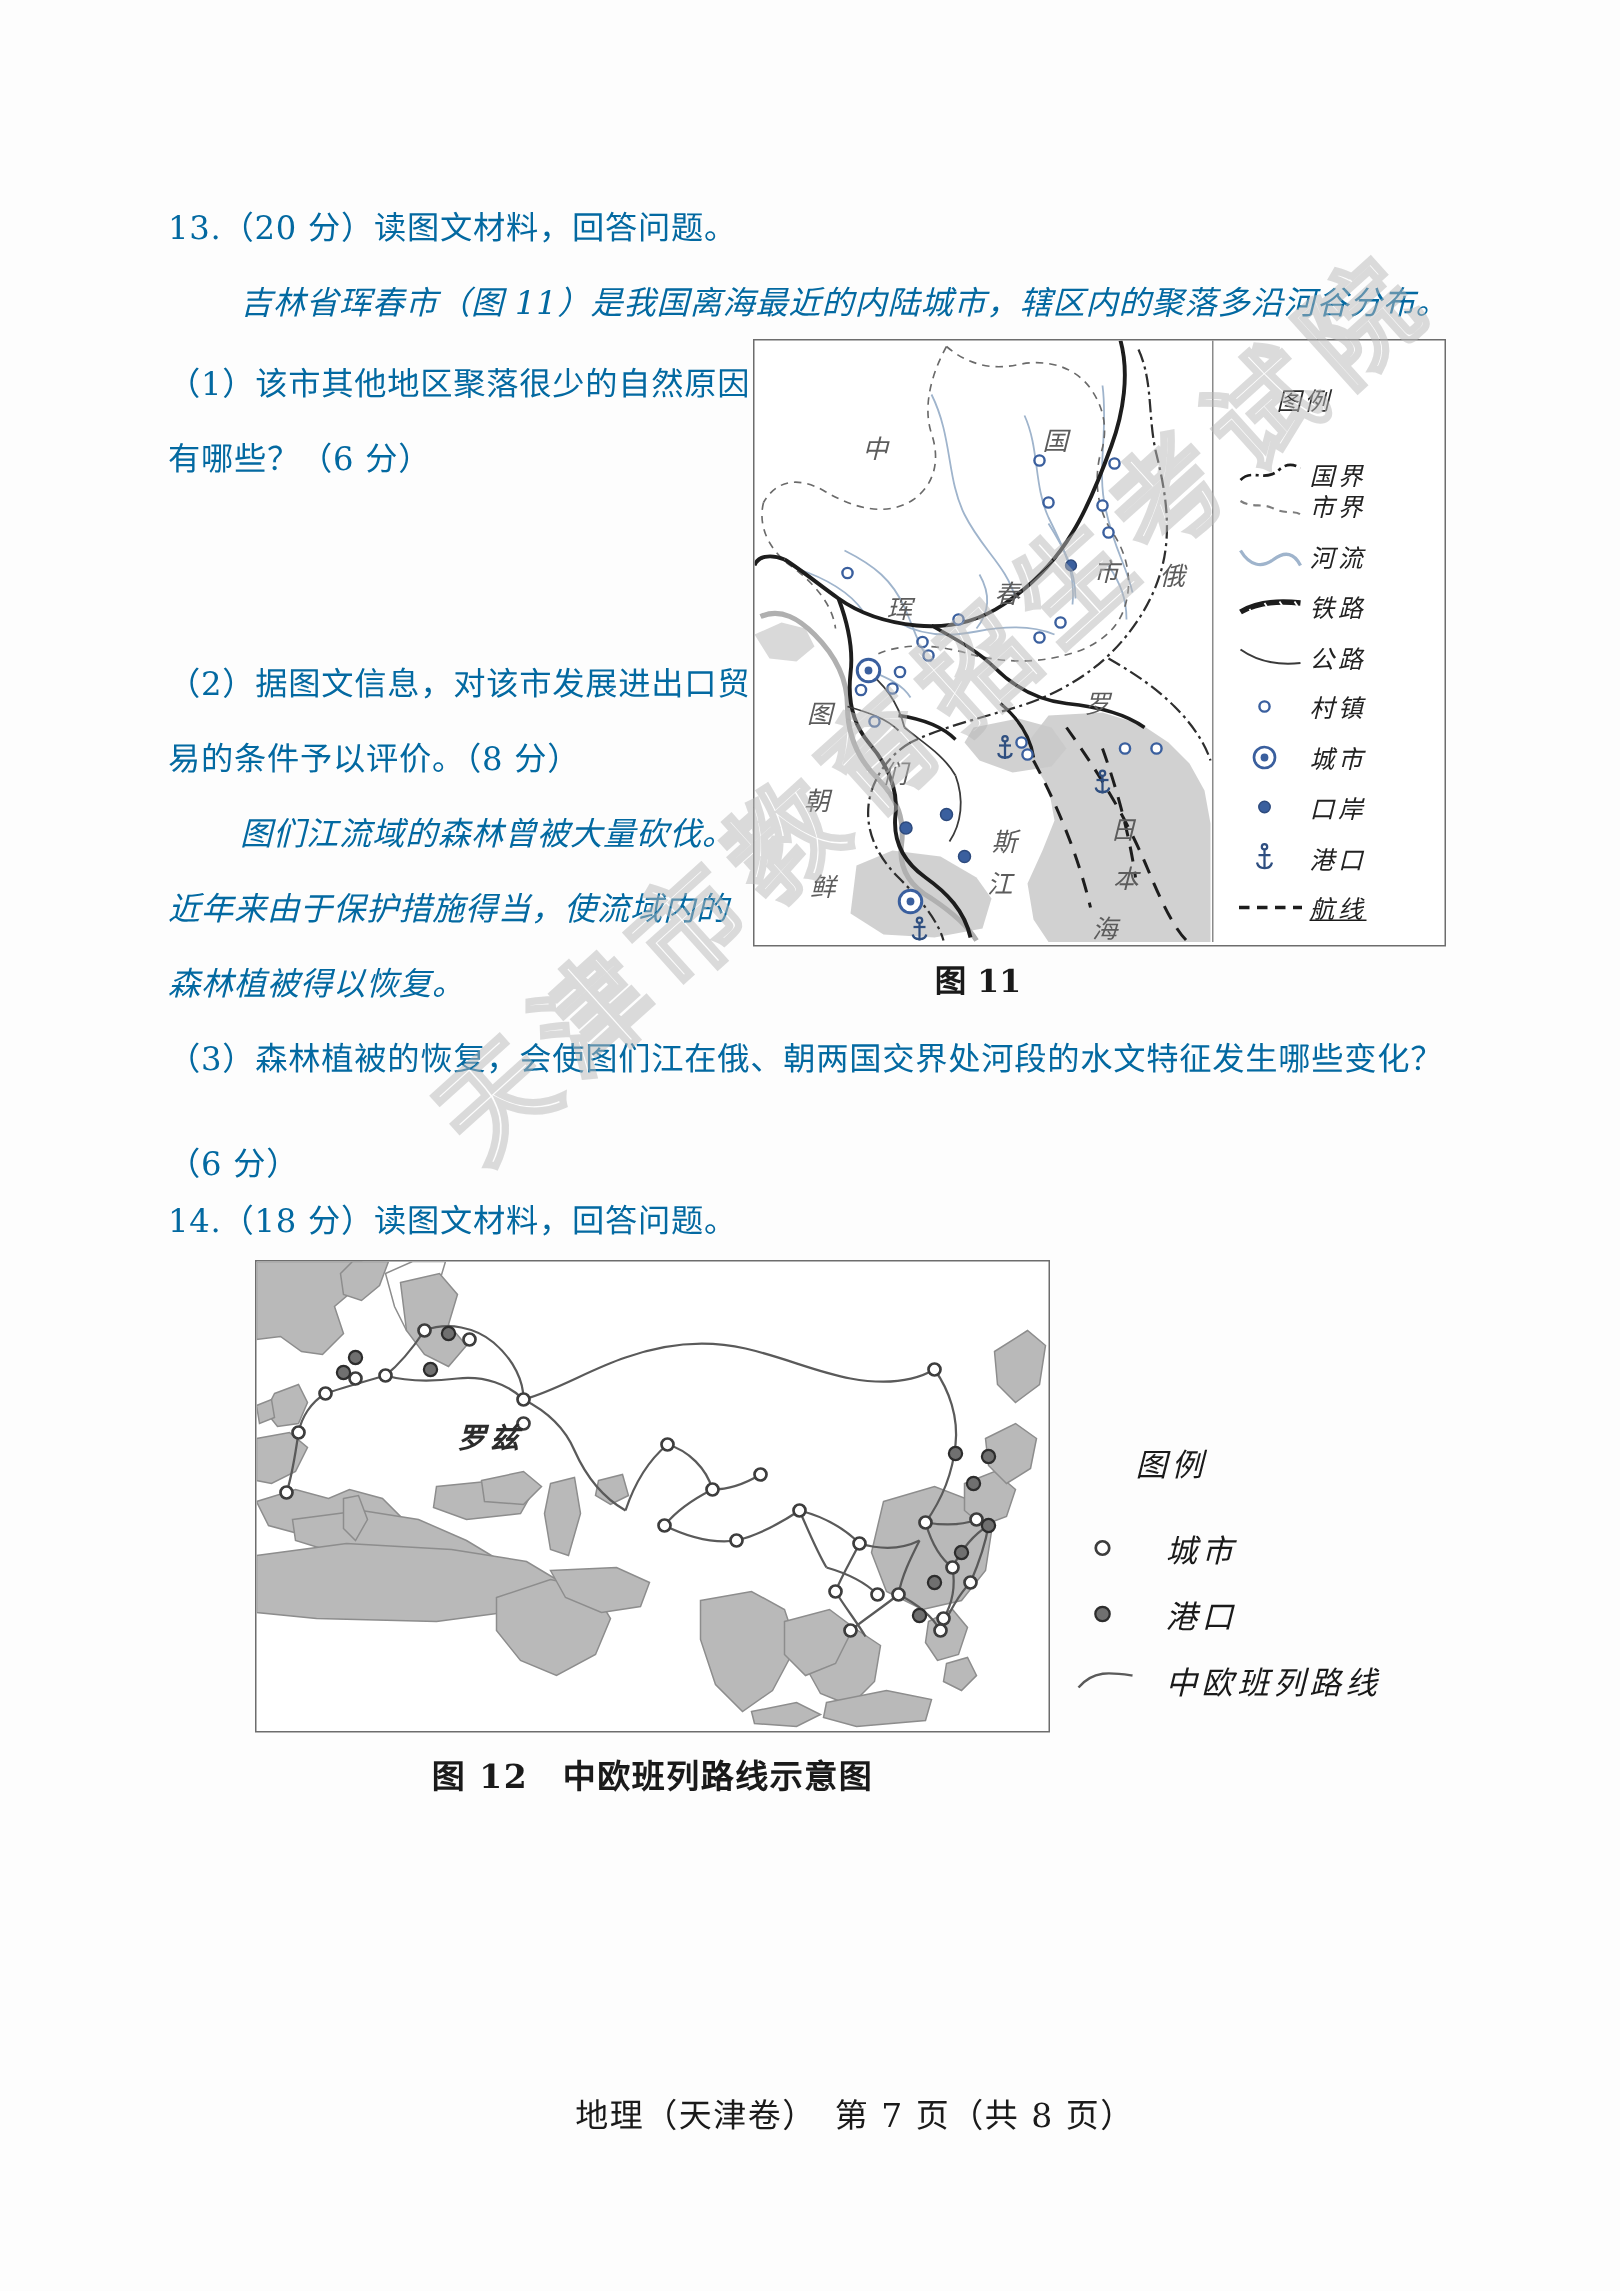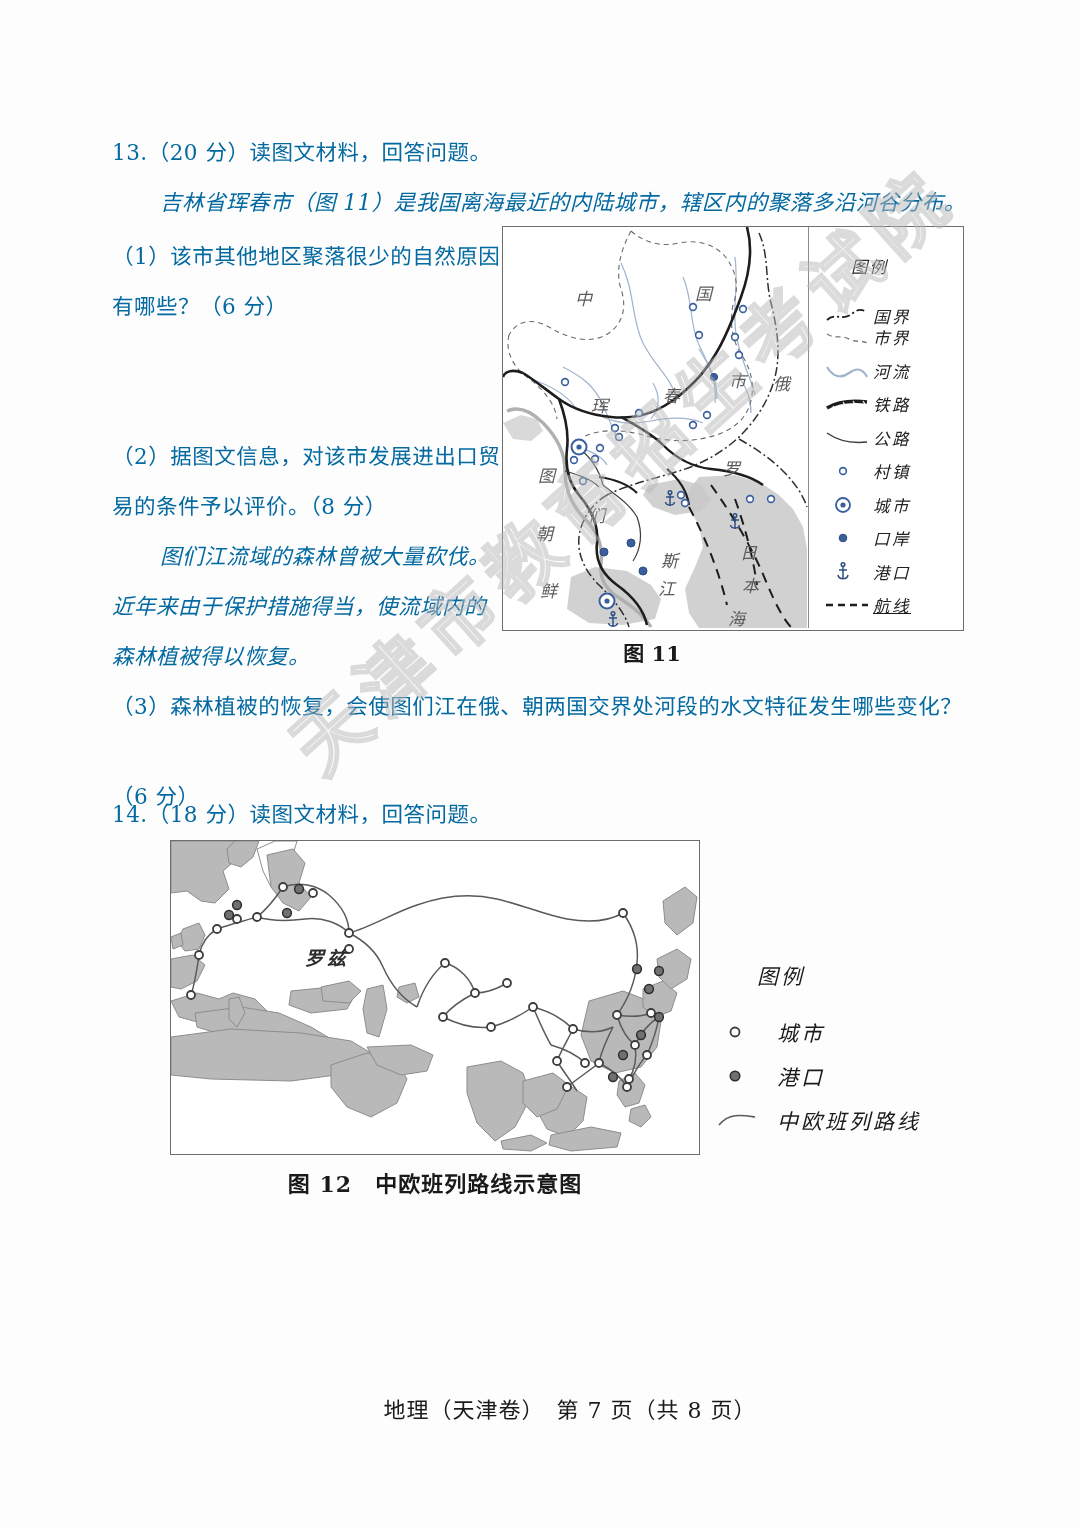--- a/index.html
+++ b/index.html
@@ -97,21 +97,21 @@
     width: 395px;
     text-indent: 48px;
   }
   #q13-3 {
     left: 112px;
     top: 682px;
     width: 862px;
   }
   #q13-3b {
     left: 112px;
-    top: 772px;
+    top: 752px;
     width: 400px;
   }
   #q14-head {
     left: 112px;
     top: 790px;
     width: 860px;
   }
 
   
   #fig11-wrap {

